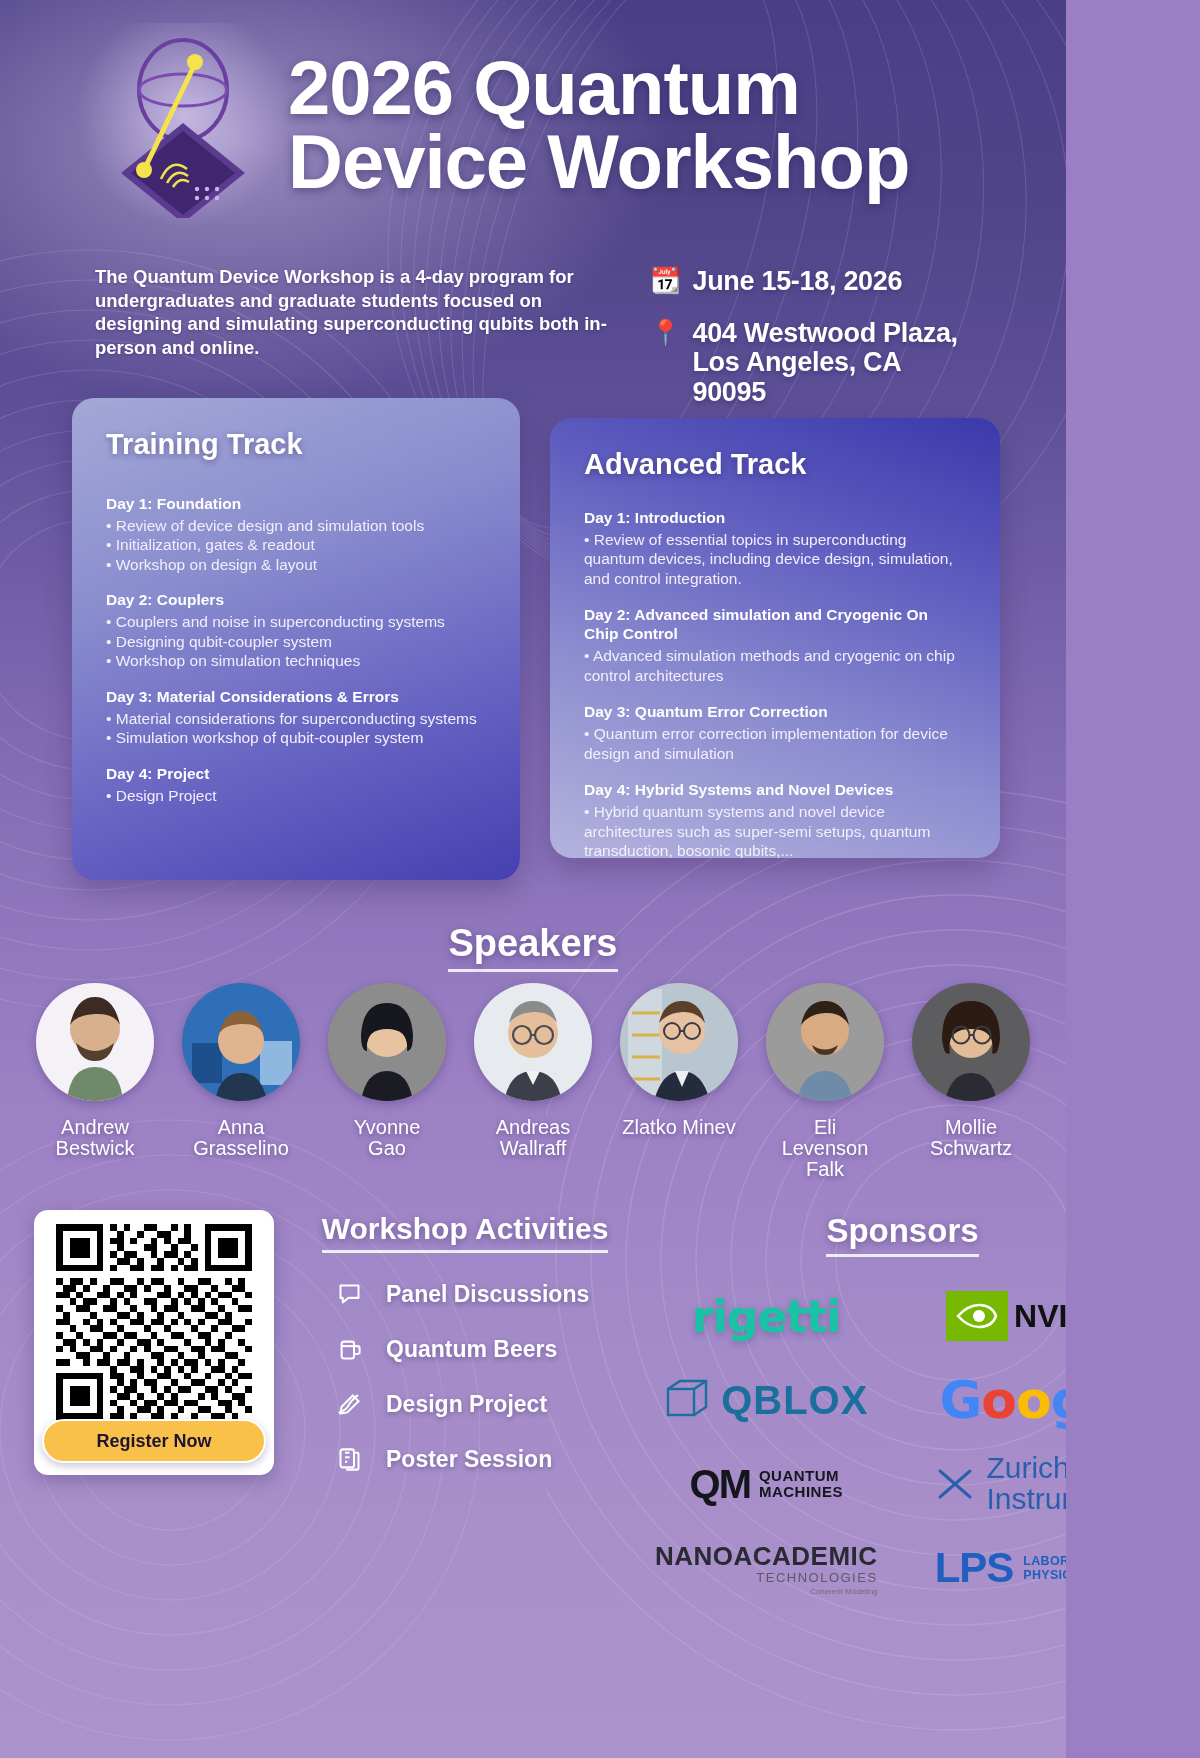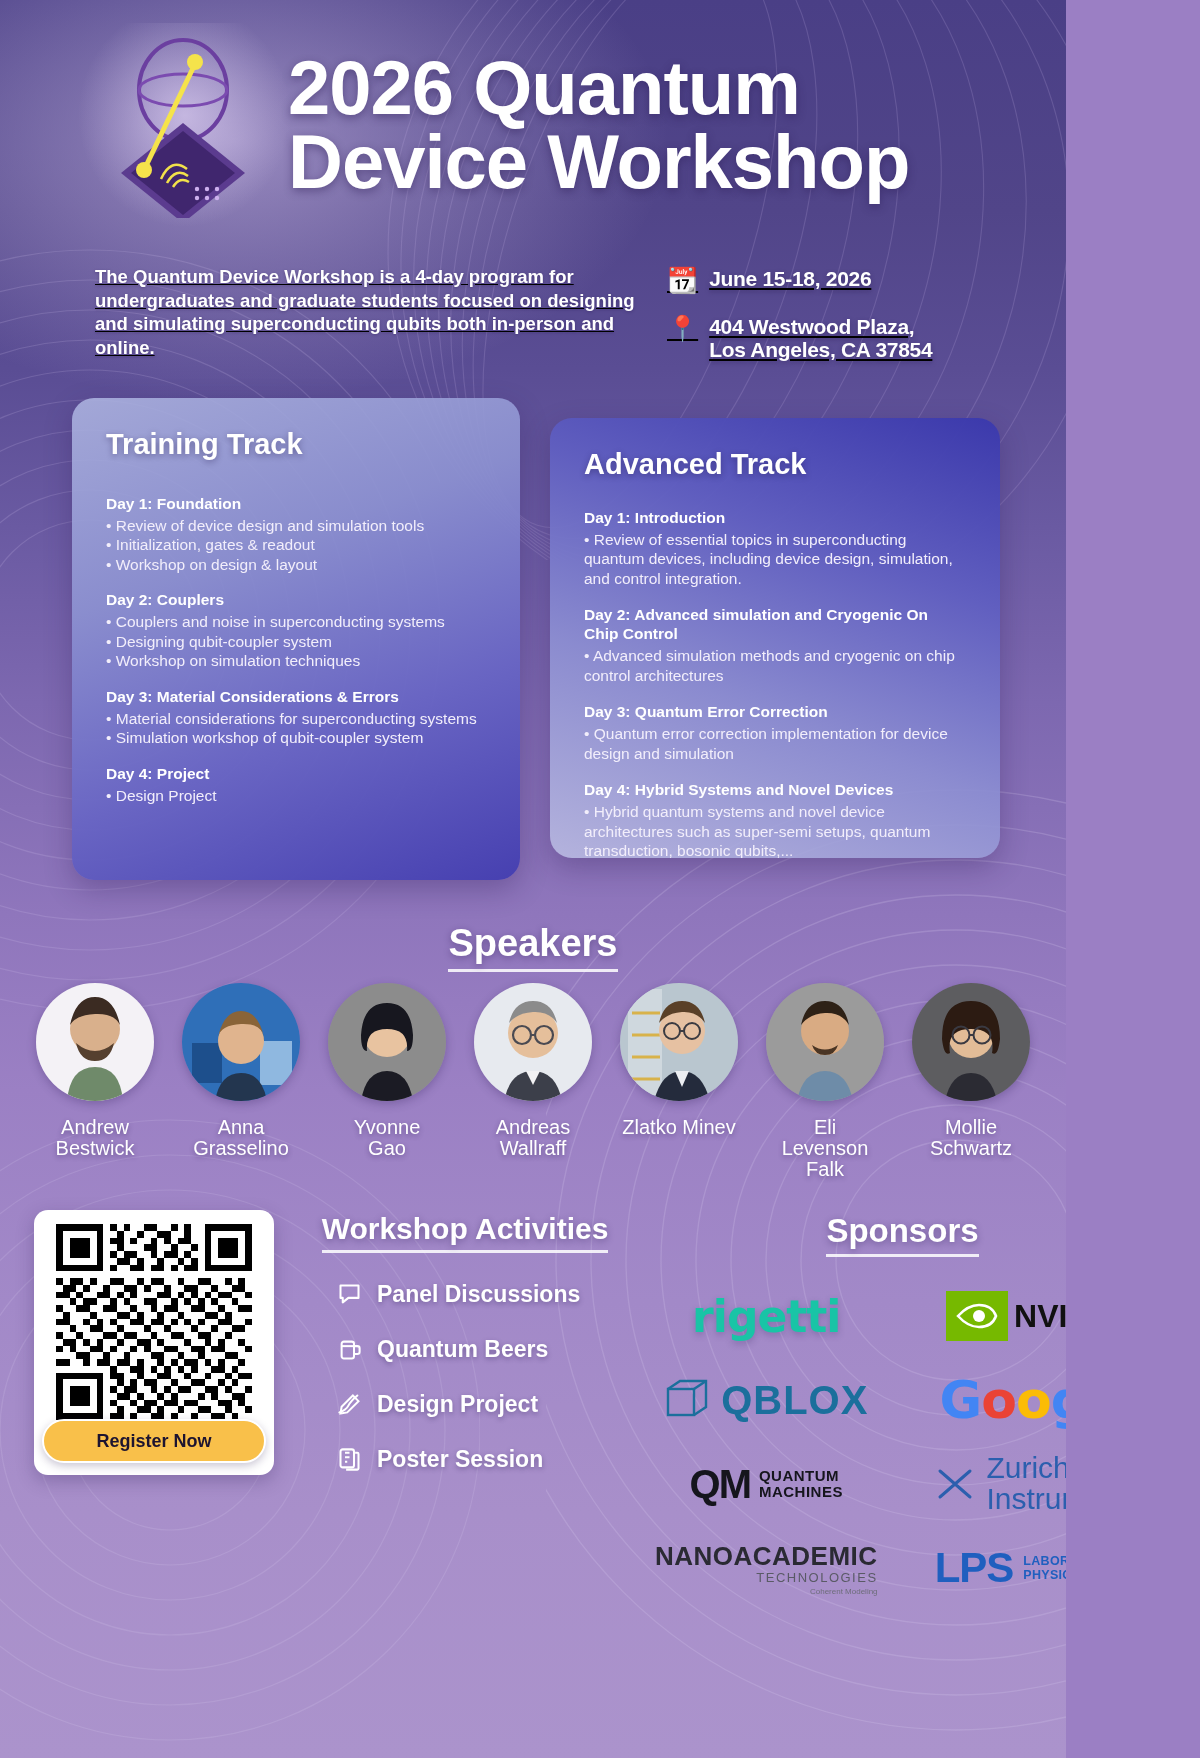--- a/index.html
+++ b/index.html
@@ -73,21 +73,20 @@
     text-shadow: 0 3px 10px rgba(40,25,80,0.45);
     white-space: pre-line;
   }
 
   
   .intro-row {
     position: absolute;
     top: 265px; left: 0; right: 0;
     display: flex;
     padding: 0 95px 0 95px;
-    text-decoration: underline;
   }
   .intro-text {
     width: 540px;
     color: #ffffff;
     font-size: 18.5px;
     line-height: 1.28;
     font-weight: bold;
     text-shadow: 0 1px 3px rgba(45,28,85,0.4);
   }
   .meta-col {
@@ -96,21 +95,21 @@
     color: #ffffff;
   }
   .meta-line {
     display: flex;
     align-items: flex-start;
     gap: 11px;
     margin-bottom: 22px;
   }
   .meta-line .glyph { font-size: 25px; line-height: 1.05; flex:0 0 auto; }
   .meta-line .txt {
-    font-size: 21px;
+    font-size: 27px;
     font-weight: bold;
     line-height: 1.1;
     letter-spacing: -0.3px;
     white-space: pre-line;
     text-shadow: 0 2px 5px rgba(45,28,85,0.45);
   }
 
   
   .panel {
     position: absolute;
@@ -236,21 +235,21 @@
     position: absolute;
     left: 300px; top: 1212px;
     width: 330px;
   }
   .activities .section-title { font-size: 30px; }
   .act-head { text-align: center; }
   .act-list { margin-top: 22px; }
   .act-item {
     display: flex;
     align-items: center;
-    gap: 14px;
+    gap: 23px;
     margin-bottom: 20px;
     color: #ffffff;
     font-size: 23px;
     font-weight: bold;
     text-shadow: 0 2px 5px rgba(45,28,85,0.38);
     padding-left: 36px;
     margin-top: 28px;
   }
   .act-item svg { flex: 0 0 auto; }
 
@@ -407,21 +406,21 @@
   <div class="intro-row">
     <div class="intro-text">The Quantum Device Workshop is a 4-day program for undergraduates and graduate students focused on designing and simulating superconducting qubits both in-person and online.</div>
     <div class="meta-col">
       <div class="meta-line">
         <span class="glyph">📆</span>
         <span class="txt">June 15-18, 2026</span>
       </div>
       <div class="meta-line">
         <span class="glyph">📍</span>
         <span class="txt">404 Westwood Plaza,
-Los Angeles, CA 37854</span>
+Los Angeles, CA 90095</span>
       </div>
     </div>
   </div>
 
   <div class="panel panel-training">
     <h2>Training Track</h2>
 
     <div class="day">
       <div class="day-title">Day 1: Foundation</div>
       <div class="day-item">• Review of device design and simulation tools</div>

